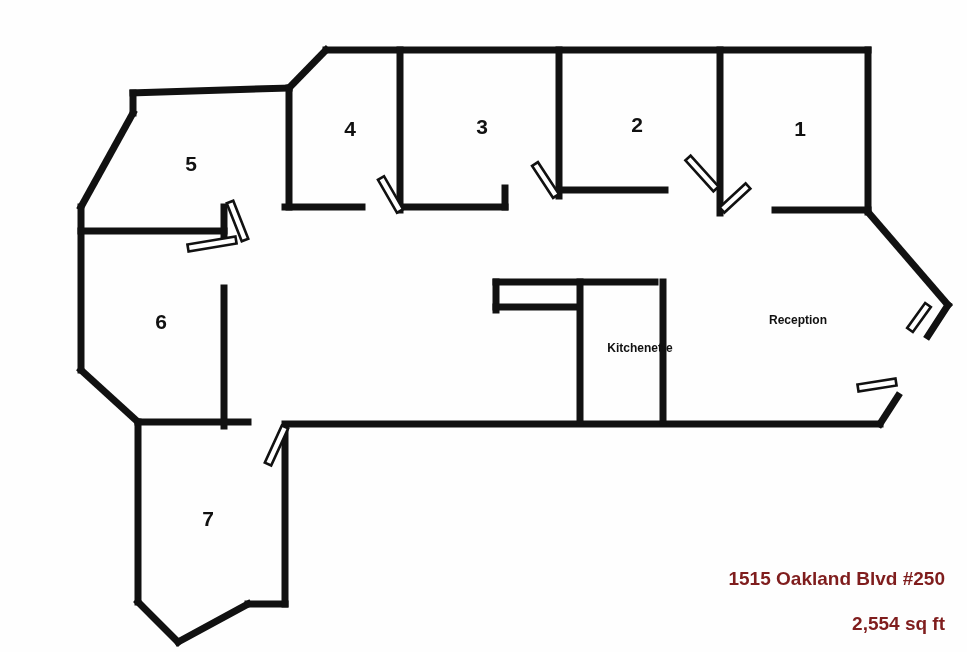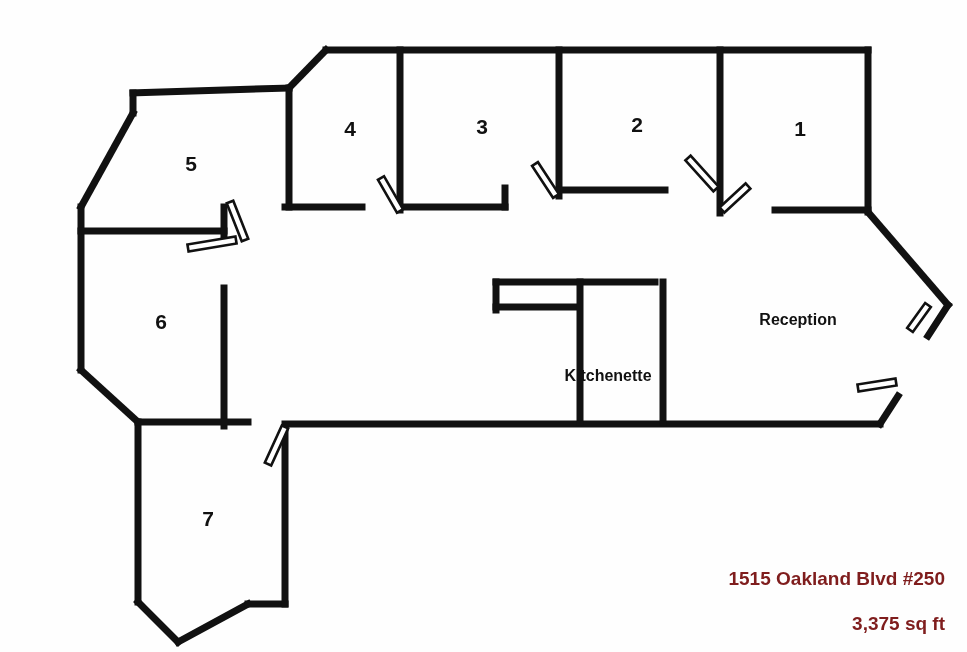--- a/index.html
+++ b/index.html
@@ -27,21 +27,21 @@
     font-size: 21px;
     color: #111111;
     transform: translate(-50%, -50%);
     white-space: nowrap;
     line-height: 1;
   }
   .area-label {
     position: absolute;
     font-family: "Liberation Sans", sans-serif;
     font-weight: bold;
-    font-size: 16px;
+    font-size: 12px;
     color: #111111;
     transform: translate(-50%, -50%);
     white-space: nowrap;
     line-height: 1;
   }
   .caption {
     position: absolute;
     font-family: "Liberation Sans", sans-serif;
     font-weight: bold;
     color: #7f1d1d;
@@ -138,19 +138,19 @@
       <div class="room-number" style="left: 800px; top: 128px;">1</div>
       <div class="room-number" style="left: 637px; top: 124px;">2</div>
       <div class="room-number" style="left: 482px; top: 126px;">3</div>
       <div class="room-number" style="left: 350px; top: 128px;">4</div>
       <div class="room-number" style="left: 191px; top: 163px;">5</div>
       <div class="room-number" style="left: 161px; top: 321px;">6</div>
       <div class="room-number" style="left: 208px; top: 518px;">7</div>
     </div>
   <div id="area-labels">
       <div class="area-label" style="left: 798px; top: 320px;">Reception</div>
-      <div class="area-label" style="left: 608px; top: 348px; margin-top: 28px;">Kitchenette</div>
+      <div class="area-label" style="left: 640px; top: 348px;">Kitchenette</div>
     </div>
 
   <div class="caption" id="caption-address">1515 Oakland Blvd #250</div>
-  <div class="caption" id="caption-area">3,375 sq ft</div>
+  <div class="caption" id="caption-area">2,554 sq ft</div>
 
 </div>
 
 </body></html>

